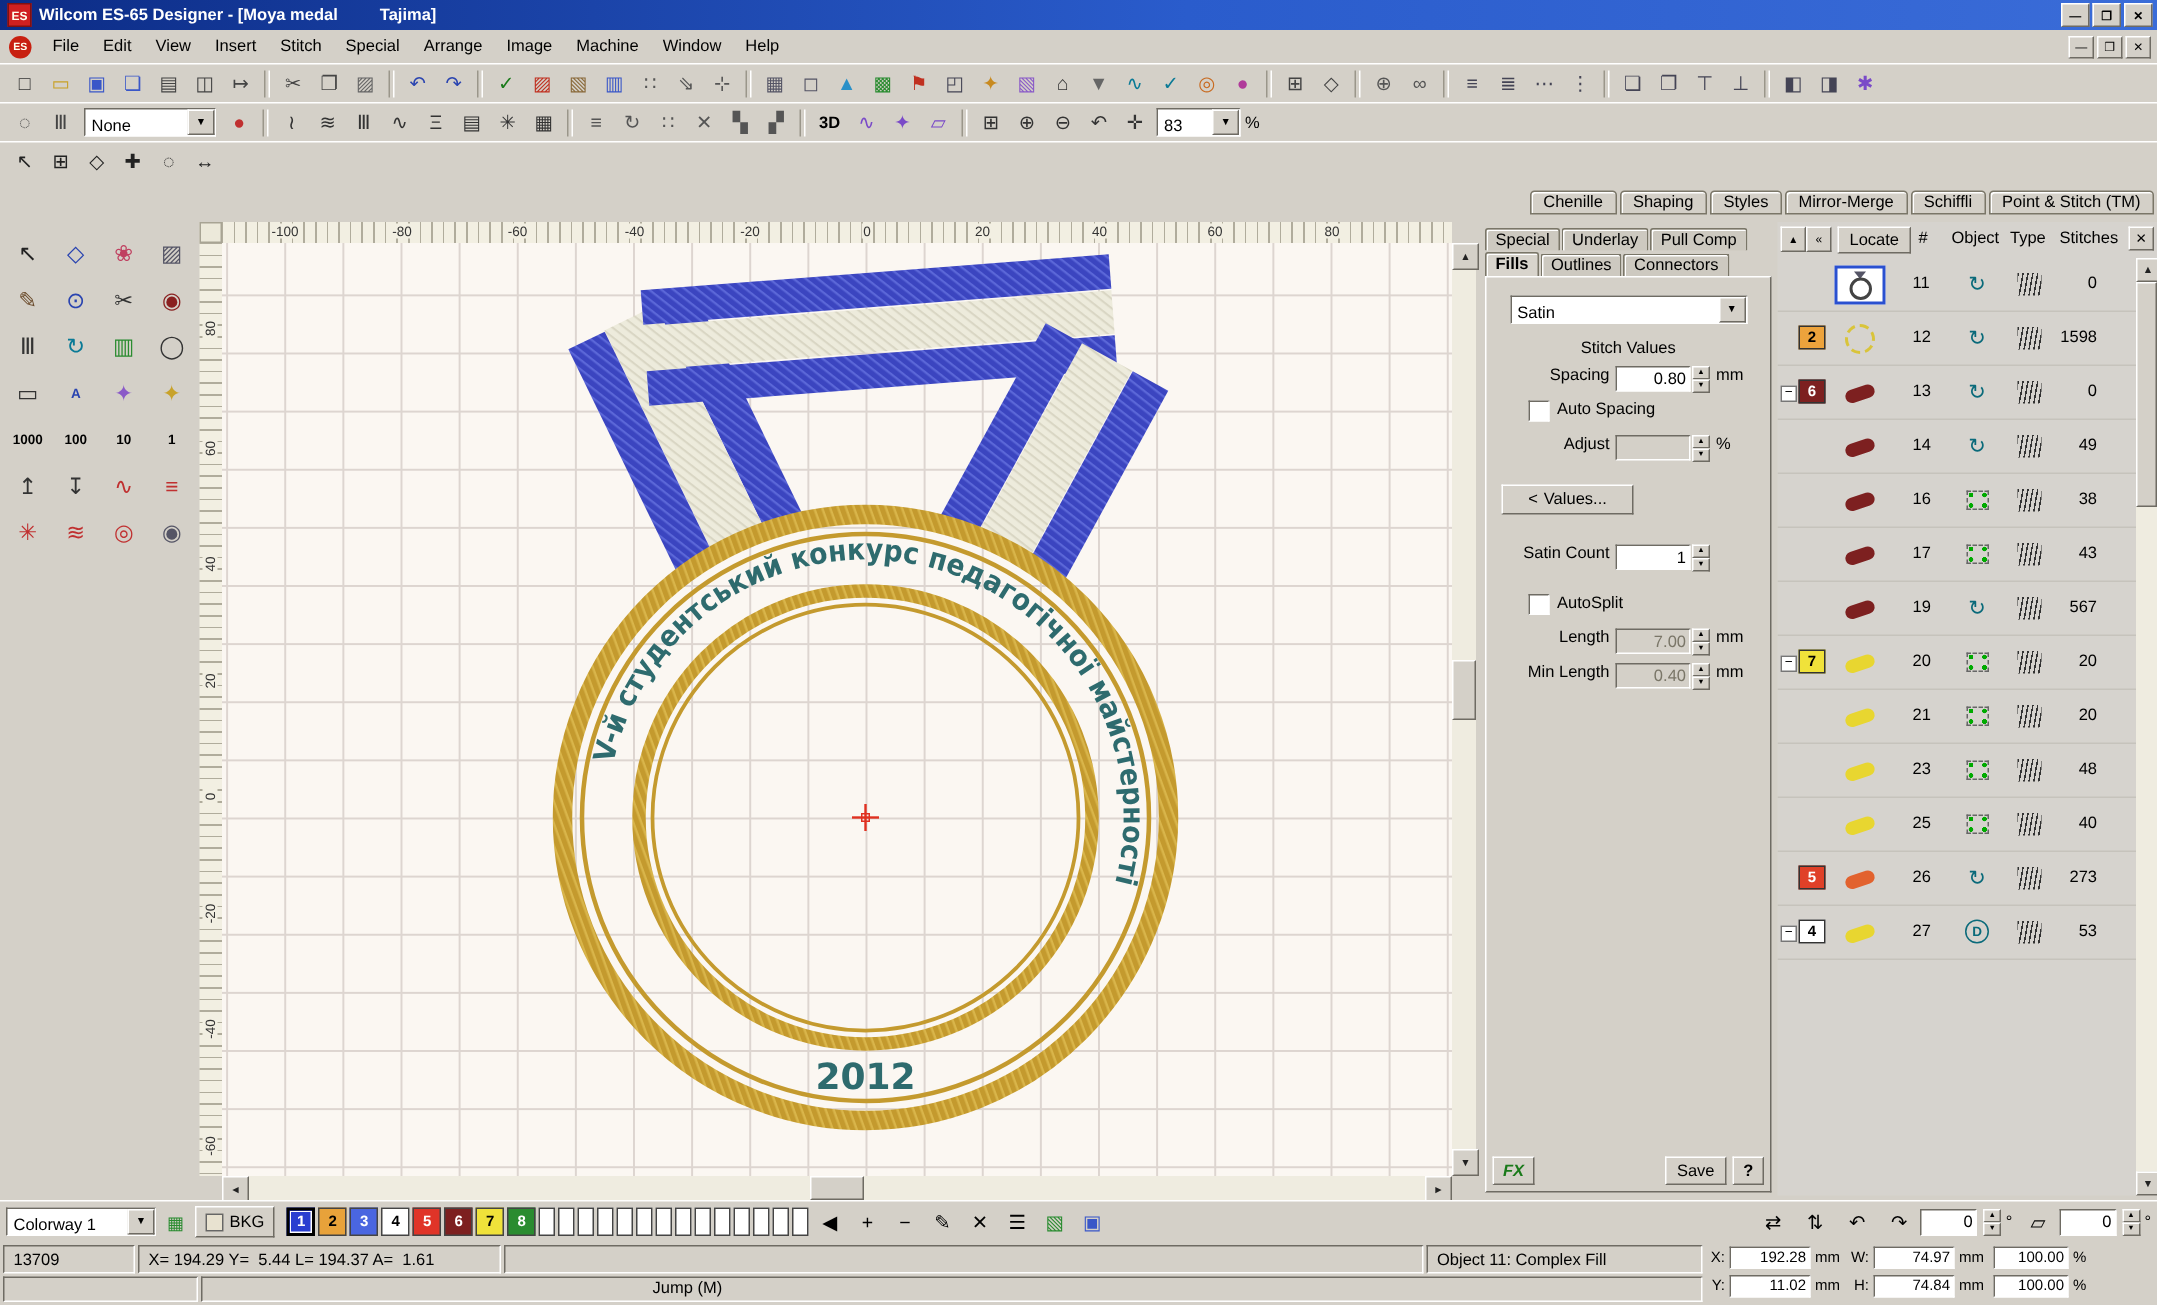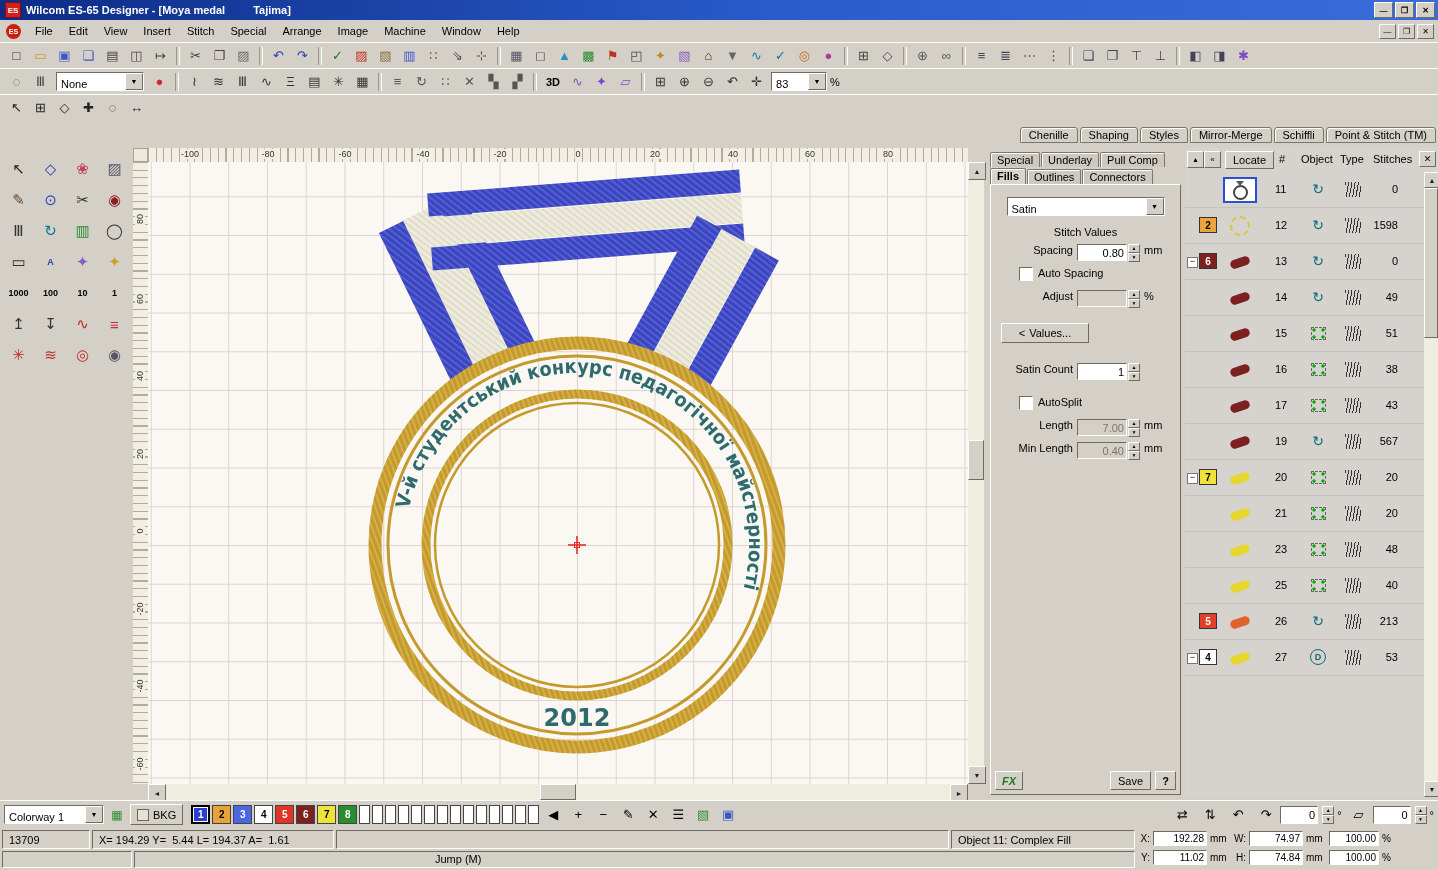--- a/index.html
+++ b/index.html
@@ -805,31 +805,20 @@
         </div>
         <div class="o-num">14</div>
         <div class="o-obj">↻</div>
         <div class="o-type"></div>
         <div class="o-st">49</div>
       </div>
       <div class="orow">
         <div class="o-chipwrap">
           <div class="chip-blob" style="background: rgb(125, 32, 32);"></div>
         </div>
-        <div class="o-num">15</div>
-        <div class="o-obj ">
-          <div class="obj-rect"></div>
-        </div>
-        <div class="o-type"></div>
-        <div class="o-st">51</div>
-      </div>
-      <div class="orow">
-        <div class="o-chipwrap">
-          <div class="chip-blob" style="background: rgb(125, 32, 32);"></div>
-        </div>
         <div class="o-num">16</div>
         <div class="o-obj ">
           <div class="obj-rect"></div>
         </div>
         <div class="o-type"></div>
         <div class="o-st">38</div>
       </div>
       <div class="orow">
         <div class="o-chipwrap">
           <div class="chip-blob" style="background: rgb(125, 32, 32);"></div>
@@ -897,21 +886,21 @@
         <div class="o-st">40</div>
       </div>
       <div class="orow">
         <div class="o-badge" style="background: rgb(224, 64, 40); color: rgb(255, 255, 255);">5</div>
         <div class="o-chipwrap">
           <div class="chip-blob" style="background: rgb(226, 98, 46);"></div>
         </div>
         <div class="o-num">26</div>
         <div class="o-obj">↻</div>
         <div class="o-type"></div>
-        <div class="o-st">213</div>
+        <div class="o-st">273</div>
       </div>
       <div class="orow">
         <div class="o-exp">−</div>
         <div class="o-badge" style="background: rgb(255, 255, 255); color: rgb(0, 0, 0);">4</div>
         <div class="o-chipwrap">
           <div class="chip-blob" style="background: rgb(232, 214, 48);"></div>
         </div>
         <div class="o-num">27</div>
         <div class="o-obj ctr">
           <div class="obj-d ctr">D</div>

